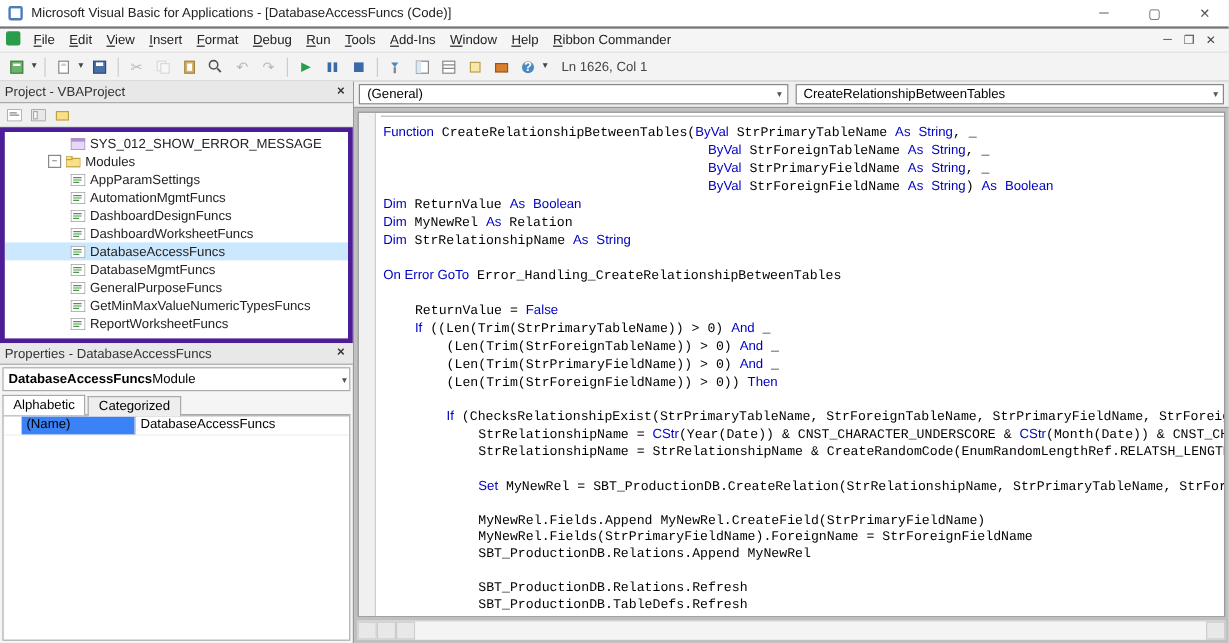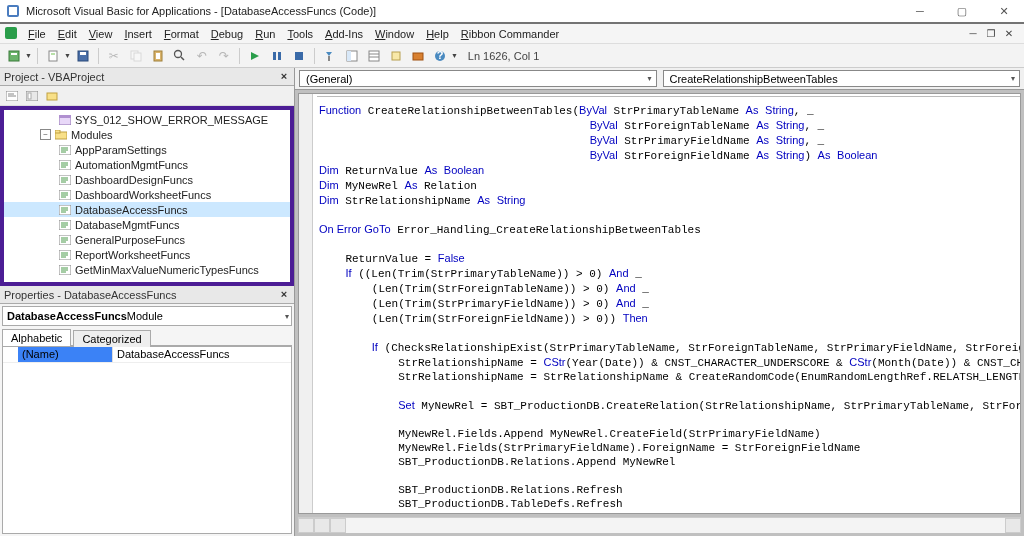--- a/index.html
+++ b/index.html
@@ -336,33 +336,33 @@
         <div class="tree-row">
           <span class="sp0" style="width:48px"></span>
           <span class="ticon">
             <svg class="node-icon">
               <rect x="0" y="0" width="12" height="10" fill="#fff" stroke="#888"></rect>
               <line x1="2" y1="3" x2="9" y2="3" stroke="#4a9a4a"></line>
               <line x1="2" y1="5" x2="9" y2="5" stroke="#4a9a4a"></line>
               <line x1="2" y1="7" x2="7" y2="7" stroke="#4a9a4a"></line>
             </svg>
           </span>
+          <span class="txt">GetMinMaxValueNumericTypesFuncs</span>
+        </div>
+        <div class="tree-row">
+          <span class="sp0" style="width:48px"></span>
+          <span class="ticon">
+            <svg class="node-icon">
+              <rect x="0" y="0" width="12" height="10" fill="#fff" stroke="#888"></rect>
+              <line x1="2" y1="3" x2="9" y2="3" stroke="#4a9a4a"></line>
+              <line x1="2" y1="5" x2="9" y2="5" stroke="#4a9a4a"></line>
+              <line x1="2" y1="7" x2="7" y2="7" stroke="#4a9a4a"></line>
+            </svg>
+          </span>
           <span class="txt">ReportWorksheetFuncs</span>
-        </div>
-        <div class="tree-row">
-          <span class="sp0" style="width:48px"></span>
-          <span class="ticon">
-            <svg class="node-icon">
-              <rect x="0" y="0" width="12" height="10" fill="#fff" stroke="#888"></rect>
-              <line x1="2" y1="3" x2="9" y2="3" stroke="#4a9a4a"></line>
-              <line x1="2" y1="5" x2="9" y2="5" stroke="#4a9a4a"></line>
-              <line x1="2" y1="7" x2="7" y2="7" stroke="#4a9a4a"></line>
-            </svg>
-          </span>
-          <span class="txt">GetMinMaxValueNumericTypesFuncs</span>
         </div>
       </div>
 
     <div class="prop-panel">
       <div class="panel-header">
         <span>Properties - DatabaseAccessFuncs</span>
         <span class="close">×</span>
       </div>
       <div class="prop-combo">
         <span class="b">DatabaseAccessFuncs</span>

